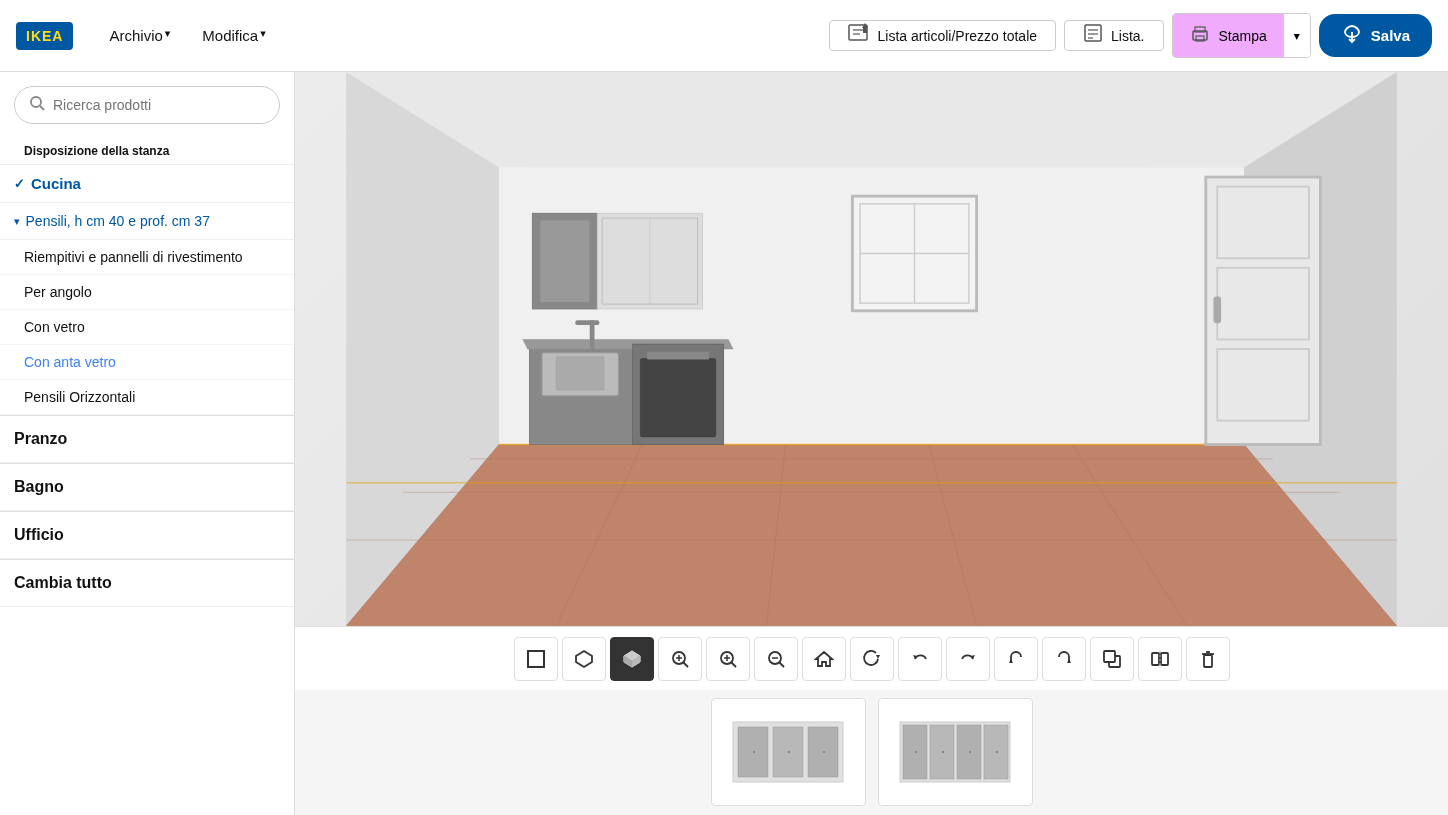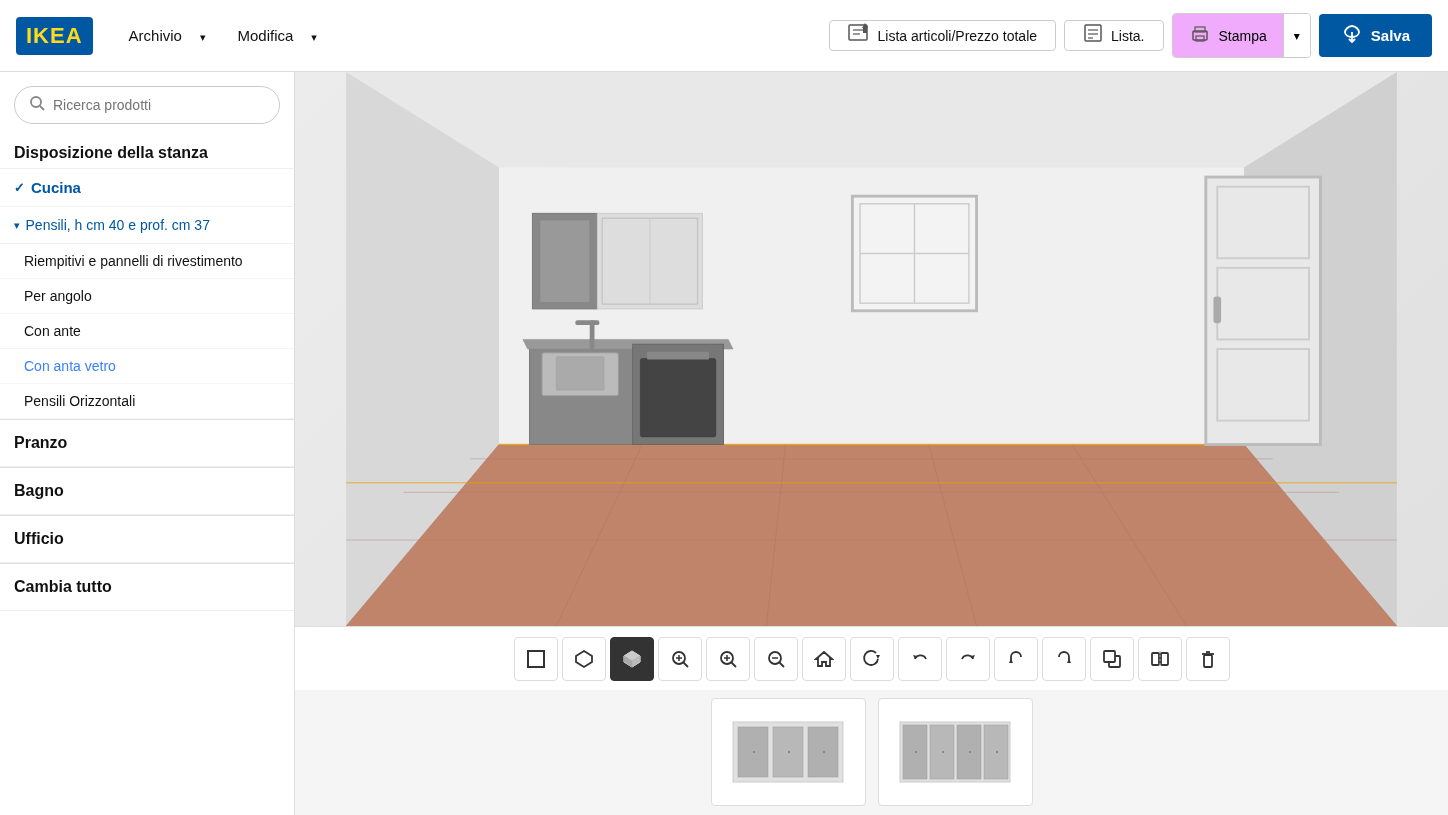--- a/index.html
+++ b/index.html
@@ -4,58 +4,58 @@
   <style>
     * { margin: 0; padding: 0; box-sizing: border-box; }
     body { font-family: 'Helvetica Neue', Arial, sans-serif; width: 1448px; height: 815px; overflow: hidden; background: #f5f5f5; }
 
     
     #topnav {
       display: flex; align-items: center; height: 72px; background: #fff;
       border-bottom: 1px solid #ddd; padding: 0 16px; gap: 8px; position: relative; z-index: 10;
     }
     #ikea-logo {
-      background: #0058a3; color: #ffda1a; font-weight: 900; font-size: 22px;
+      background: #0058a3; color: #ffda1a; font-weight: 900; font-size: 14px;
       padding: 6px 10px; border-radius: 4px; letter-spacing: 1px; margin-right: 16px; user-select: none;
     }
     .nav-menu-btn {
-      display: flex; align-items: flex-end; gap: 16px; padding: 8px 12px;
+      display: flex; align-items: flex-start; gap: 0; padding: 8px 12px;
       border: none; background: none; cursor: pointer; font-size: 15px; color: #111;
     }
     .nav-menu-btn .chevron { font-size: 11px; margin-left: 2px; }
     .nav-spacer { flex: 1; }
     .toolbar-btn {
       display: flex; align-items: center; gap: 8px; padding: 2px 18px;
       border: 1.5px solid #ccc; background: #fff; border-radius: 4px; cursor: pointer;
       font-size: 14px; color: #111; white-space: nowrap;
     }
     .toolbar-btn .btn-icon { font-size: 18px; color: #555; }
     .stampa-group { display: flex; align-items: stretch; border: 1.5px solid #ccc; border-radius: 4px; overflow: hidden; }
     .stampa-main { display: flex; align-items: center; gap: 8px; padding: 10px 16px; background: #f0abfc; cursor: pointer; font-size: 14px; }
     .stampa-arrow { display: flex; align-items: center; padding: 0 10px; background: #fff; cursor: pointer; border-left: 1px solid #ccc; font-size: 12px; }
     .save-btn {
       display: flex; align-items: center; gap: 8px; padding: 10px 22px;
-      background: #0058a3; color: #fff; border: none; border-radius: 4px; cursor: pointer;
+      background: #0058a3; color: #fff; border: none; border-radius: 16px; cursor: pointer;
       font-size: 15px; font-weight: 600;
     }
 
     
     #main { display: flex; height: calc(815px - 72px); }
 
     
     #sidebar { width: 295px; background: #fff; border-right: 1px solid #ddd; display: flex; flex-direction: column; overflow: hidden; }
     #search-box {
       display: flex; align-items: center; gap: 8px; margin: 14px 14px 10px 14px;
       border: 1.5px solid #ccc; border-radius: 20px; padding: 8px 14px; background: #fff;
     }
     #search-box input { border: none; outline: none; font-size: 14px; flex: 1; color: #888; }
     .search-icon { color: #555; font-size: 16px; }
 
     .sidebar-section-title {
-      font-weight: 700; font-size: 16px; padding: 10px 14px 6px 14px; color: #111;
+      font-weight: 700; font-size: 12px; padding: 10px 14px 6px 24px; color: #111;
       border-bottom: 1px solid #eee;
     }
 
     .sidebar-scroll { flex: 1; overflow-y: auto; }
     .sidebar-scroll::-webkit-scrollbar { width: 6px; }
     .sidebar-scroll::-webkit-scrollbar-thumb { background: #ccc; border-radius: 3px; }
 
     .category-item {
       padding: 10px 14px; cursor: pointer; font-size: 15px; color: #111;
       border-bottom: 1px solid #f0f0f0; display: flex; align-items: center; gap: 6px;
@@ -222,21 +222,21 @@
       </div>
 
       <div class="subcategory-container">
         <div class="sub-item">
           <span>Riempitivi e pannelli di rivestimento</span>
         </div>
         <div class="sub-item">
           <span>Per angolo</span>
         </div>
         <div class="sub-item">
-          <span>Con ante</span>
+          <span>Con vetro</span>
         </div>
         <div class="sub-item active">
           <span>Con anta vetro</span>
         </div>
         <div class="sub-item">
           <span>Pensili Orizzontali</span>
         </div>
       </div>
 
       <hr class="section-divider">

